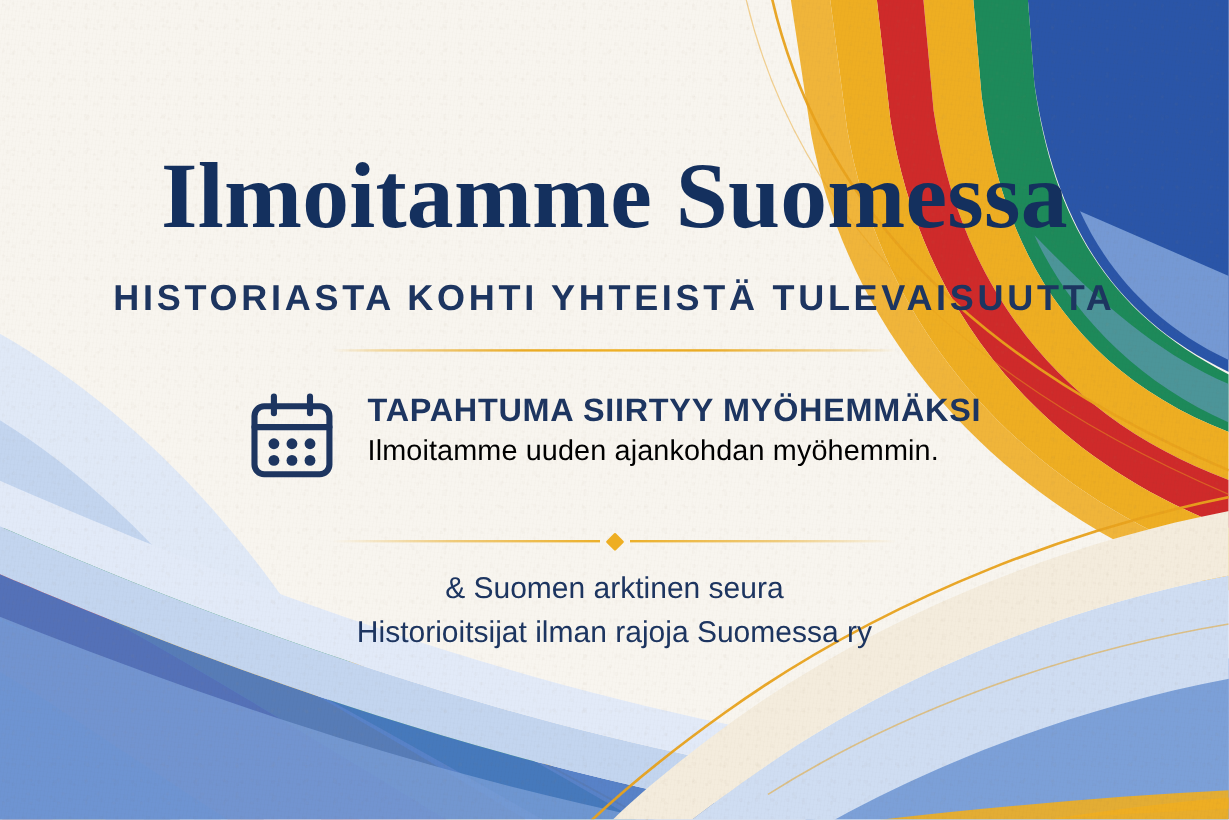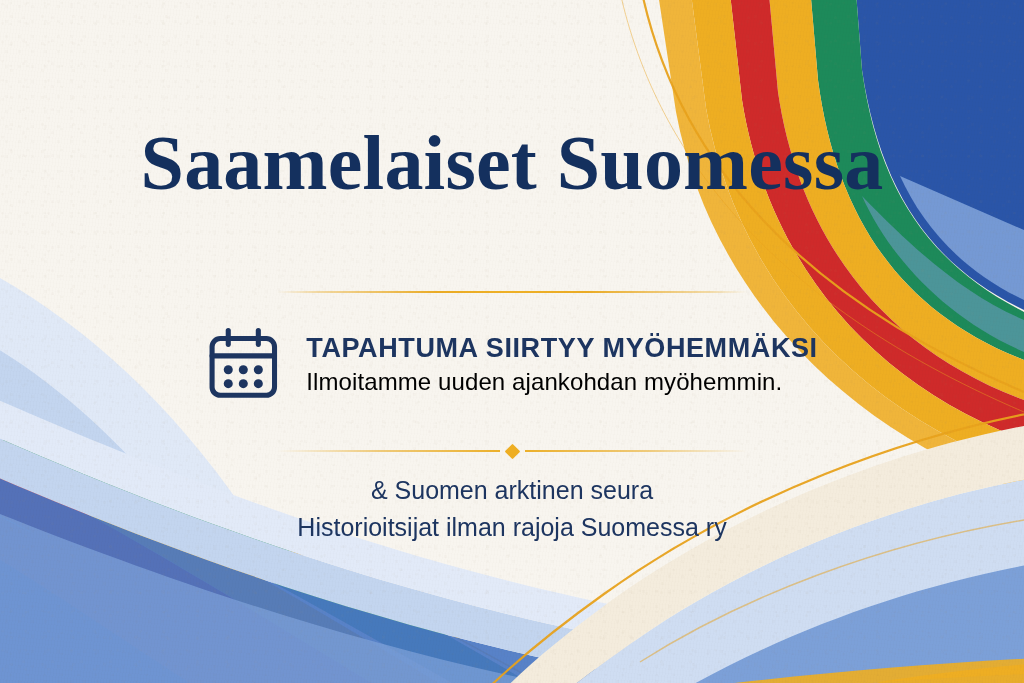--- a/index.html
+++ b/index.html
@@ -112,21 +112,21 @@
         rgba(232,168,28,0) 100%);
   }
 
   
   .notice {
     position: absolute;
     top: 327px;
     left: 50%;
     transform: translateX(-50%);
     display: flex;
-    align-items: center;
+    align-items: flex-start;
     gap: 26px;
   }
   .calendar-icon { flex: 0 0 auto; width: 74px; height: 74px; }
   .notice-text { display: flex; flex-direction: column; gap: 4px; }
   .notice-head {
     margin: 0;
     font-family: "Liberation Sans", sans-serif;
     font-weight: 700;
     font-size: 27px;
     letter-spacing: .6px;
@@ -310,22 +310,23 @@
         <path d="M1024,520 C880,544 744,596 640,662" fill="none" stroke="#e8a21c" stroke-width="1.4" opacity="0.5"></path>
       </g>
     </svg>
   </div>
 
   <div class="paper-texture"></div>
   <div class="paper-fibre"></div>
 
   <div class="content">
 
-    <h1 class="title">Saamelaiset Suomessa</h1>
-
+    <h1 class="title">Ilmoitamme Suomessa</h1>
+
+    <p class="subtitle">HISTORIASTA KOHTI YHTEISTÄ TULEVAISUUTTA</p>
 
     <div class="rule-gold"></div>
 
     <div class="notice">
       <span class="calendar-icon">
         <svg viewBox="0 0 64 64" xmlns="http://www.w3.org/2000/svg" aria-hidden="true">
           <g fill="none" stroke="#1d3560" stroke-width="4.4" stroke-linecap="round" stroke-linejoin="round">
             <rect x="5" y="10" width="54" height="49" rx="7"></rect>
             <line x1="5" y1="25" x2="59" y2="25"></line>
             <line x1="19" y1="3" x2="19" y2="15"></line>

